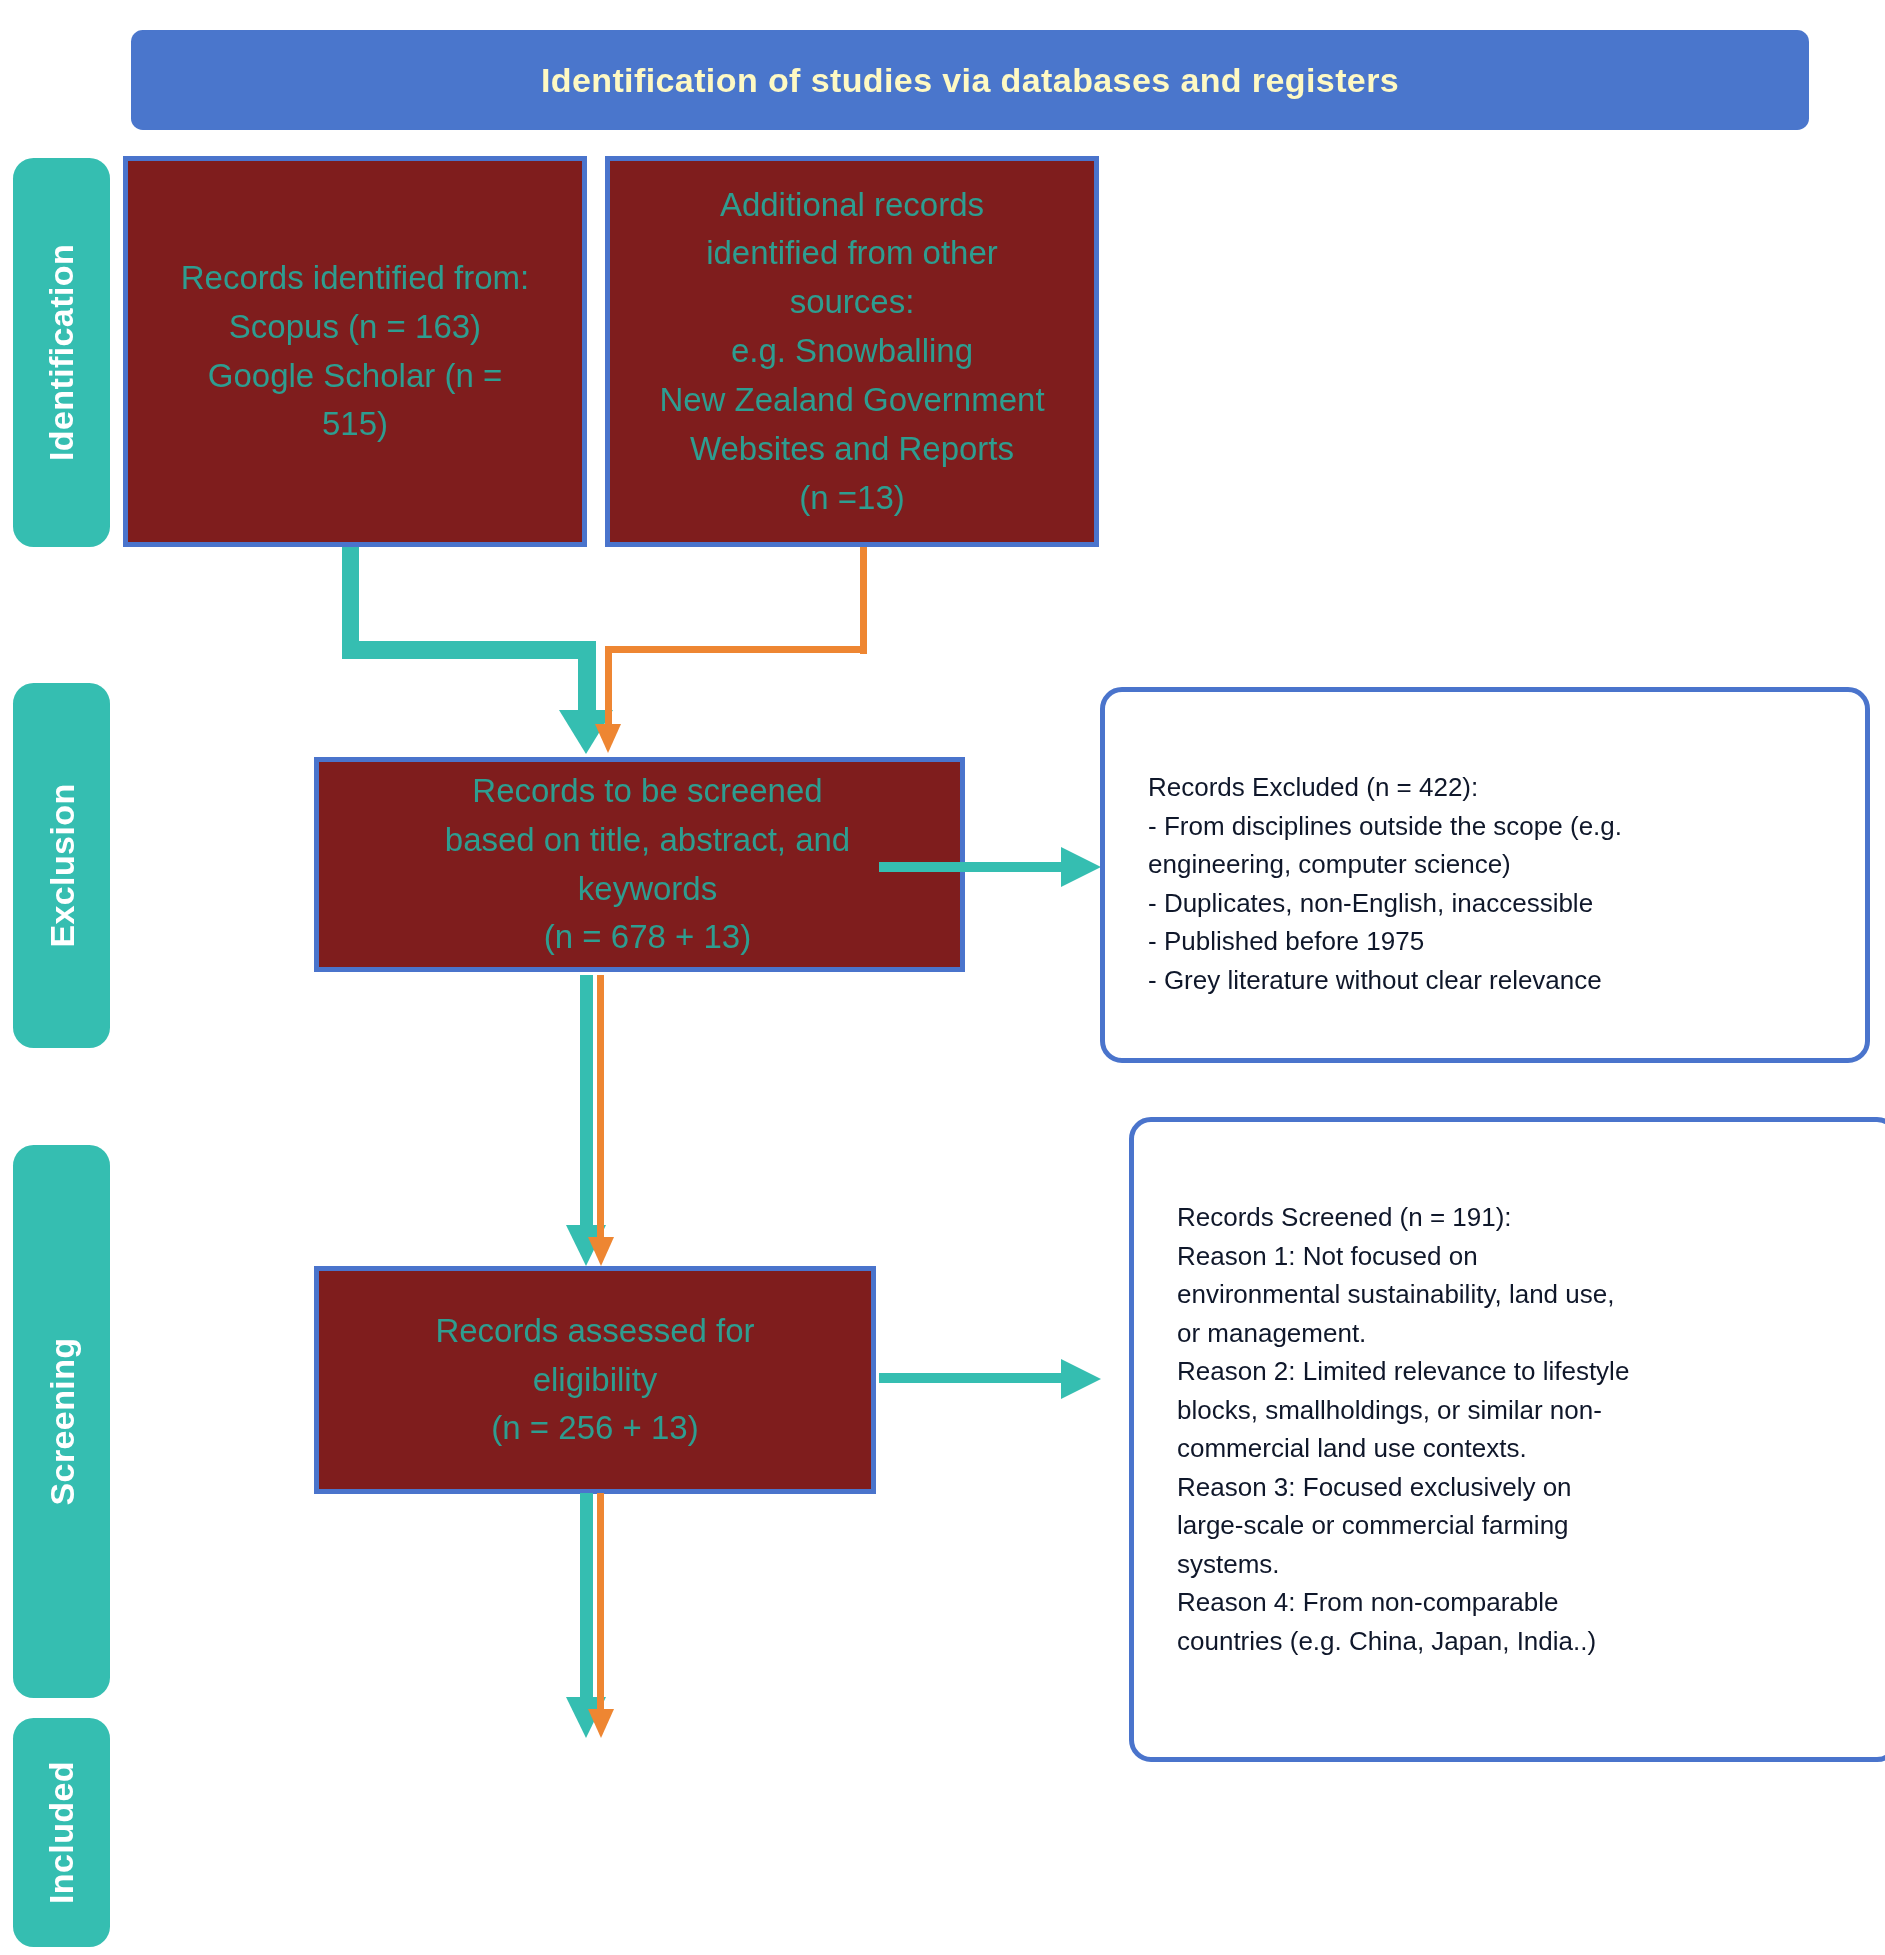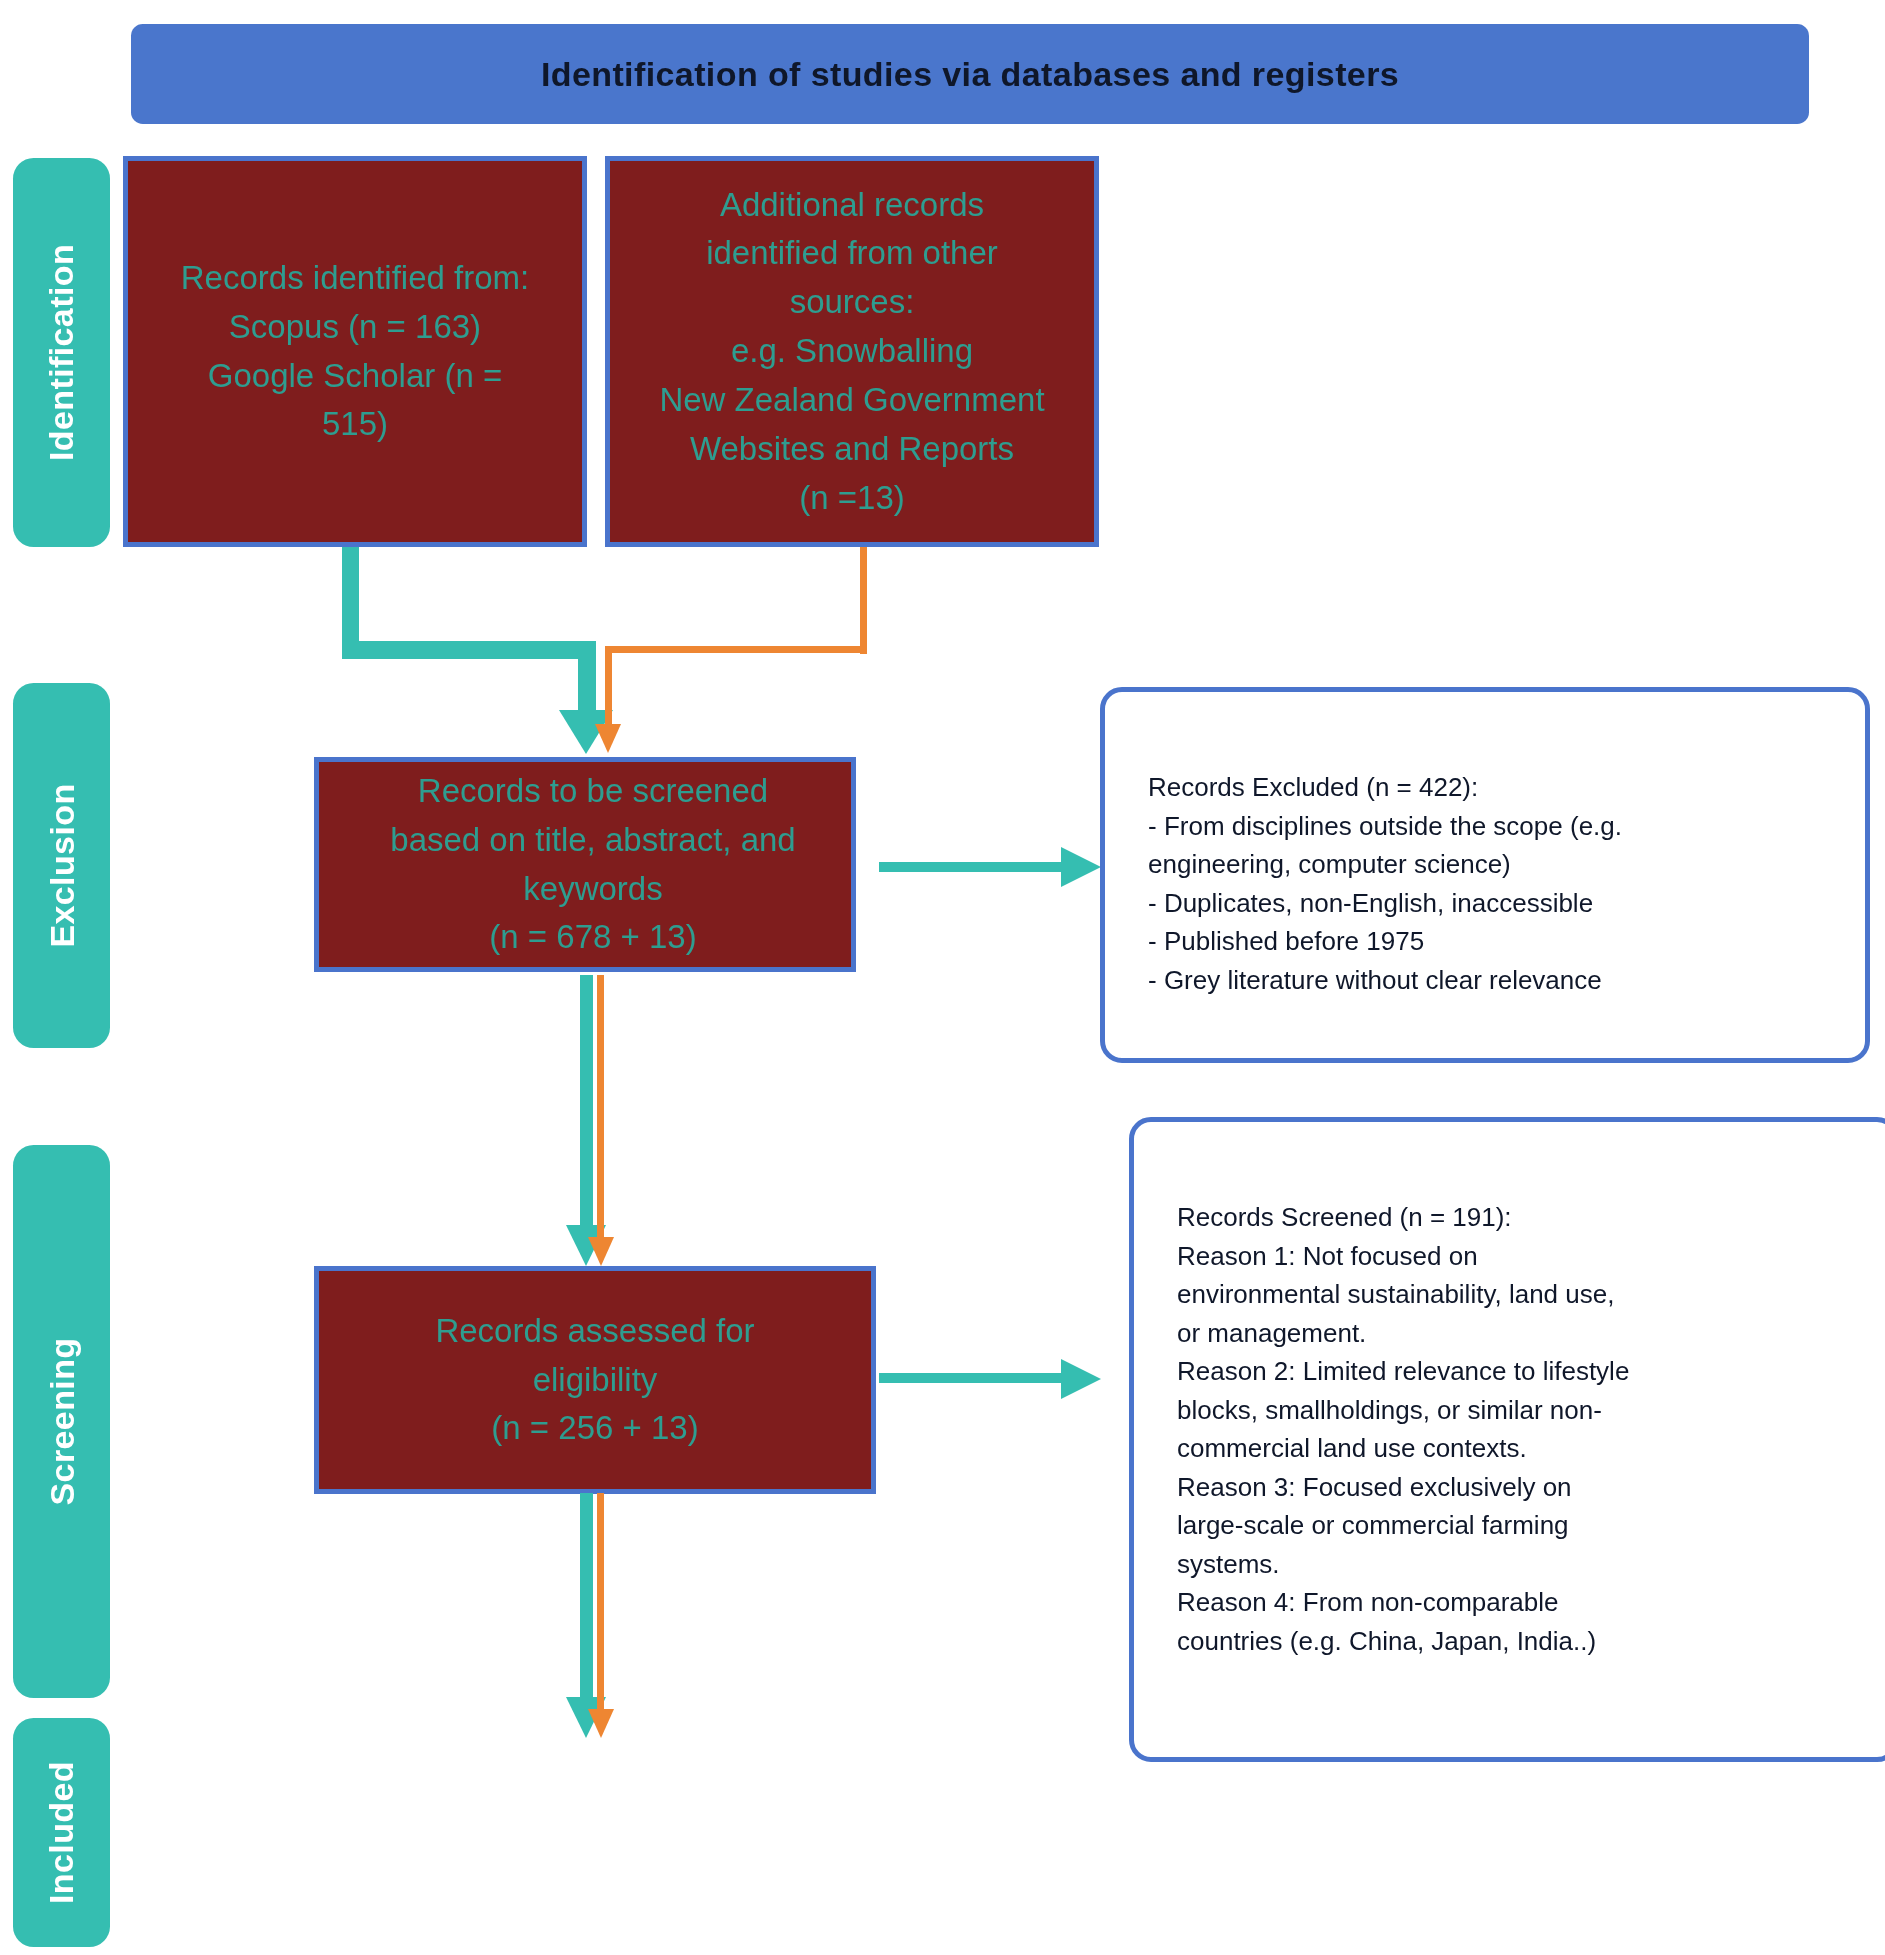--- a/index.html
+++ b/index.html
@@ -4,24 +4,24 @@
 <style>
   html,body{margin:0;padding:0;background:#ffffff;}
   body{
     font-family:"Liberation Sans", sans-serif;
     width:1886px;height:1955px;position:relative;overflow:hidden;
   }
   .canvas{position:absolute;left:0;top:0;width:1886px;height:1955px;}
 
   
   .header{
-    position:absolute;left:131px;top:24px;width:1678px;height:100px;
+    position:absolute;left:131px;top:30px;width:1678px;height:100px;
     background:#4a76cc;border-radius:11.8px;
     display:flex;align-items:center;justify-content:center;
-    color:#0f172a;font-size:34px;font-weight:bold;letter-spacing:0.4px;
+    color:#fef9c3;font-size:34px;font-weight:bold;letter-spacing:0.4px;
   }
 
   
   .stage{
     position:absolute;left:13.2px;width:97px;background:#35beb1;border-radius:20.6px;
     display:flex;align-items:center;justify-content:center;
   }
   .stage span{
     transform:rotate(-90deg);white-space:nowrap;
     color:#ffffff;font-size:34px;font-weight:bold;letter-spacing:0.4px;
@@ -33,21 +33,21 @@
 
   
   .box{
     position:absolute;background:#7f1d1d;border:5.9px solid #4a74cc;
     display:flex;align-items:center;justify-content:center;text-align:center;
     color:#2e9d90;font-size:33px;line-height:1.48;white-space:pre-line;
     box-sizing:border-box;
   }
   .box-identified{left:123px;top:156px;width:464px;height:391px;}
   .box-additional{left:605px;top:156px;width:494px;height:391px;}
-  .box-screen{left:314px;top:757px;width:542px;height:215px;padding-left:16px;}
+  .box-screen{left:314px;top:757px;width:651px;height:215px;padding-left:16px;}
   .box-assessed{left:314px;top:1266px;width:562px;height:228px;align-items:center;}
   .box-included{left:309px;top:1741px;width:566px;height:200px;}
 
   
   .rbox{
     position:absolute;background:#ffffff;border:5.9px solid #4a74cc;border-radius:22px;
     color:#0f172a;font-size:26px;line-height:1.48;white-space:pre-line;
     box-sizing:border-box;text-align:left;
   }
   .rbox-inner{padding:38px 29px 0 43px;}

